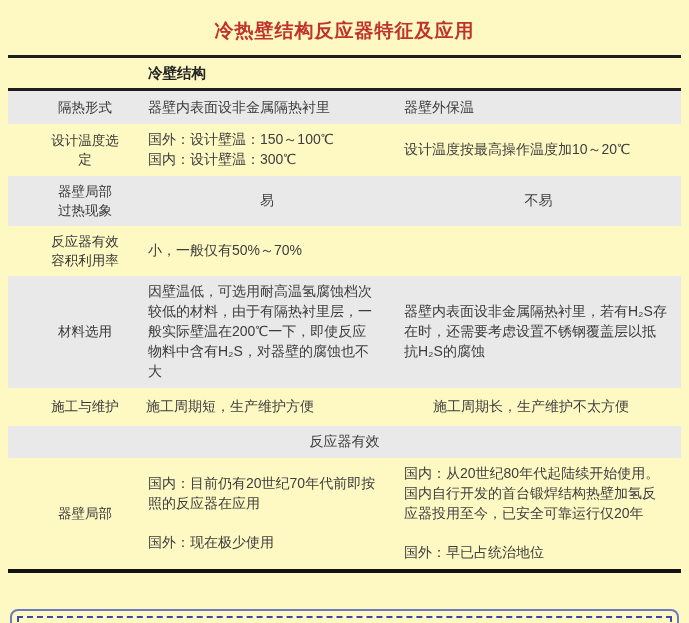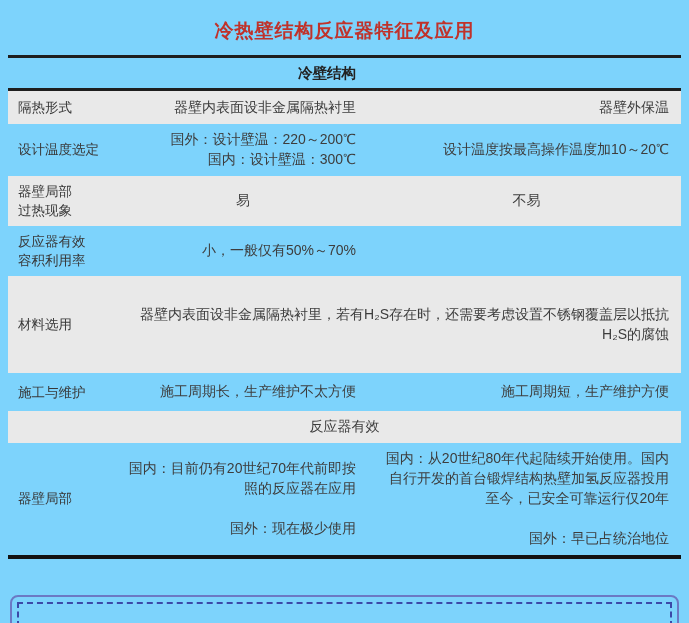--- a/index.html
+++ b/index.html
@@ -1,19 +1,19 @@
 <!DOCTYPE html>
 <html style="--title-red: #c0322a; --banner-blue: #3544a4; --row-shade: #e9e9e9;"><head>
 <meta charset="utf-8">
 <style>
   html,body { margin:0; padding:0; background:#ffffff; }
   .page {
     position:relative;
     width:689px; height:623px;
-    background:#7dd3fc;
+    background:#fef9c3;
     font-family:"Liberation Sans", sans-serif;
     color:#3d3d3d;
     overflow:hidden;
   }
   .title {
     margin:18px 0 11px 0;
     text-align:center;
     font-size:19px;
     font-weight:bold;
     letter-spacing:1px;
@@ -23,37 +23,37 @@
     margin:0 8px;
     border-top:3px solid #1e1e1e;
     border-bottom:4px solid #121212;
   }
   .thead {
     display:flex;
     align-items:center;
     min-height:30px;
     border-bottom:3px solid #1e1e1e;
   }
-  .thead .cell { font-weight:bold; color:#222; text-align:right; padding:4px 0; font-size:14.5px; }
+  .thead .cell { font-weight:bold; color:#222; text-align:left; padding:4px 0; font-size:14.5px; }
   .row { display:flex; align-items:center; }
   .row.shaded { background:var(--row-shade, #e9e9e9); }
   .cell {
     font-size:14px;
     line-height:1.42;
     white-space:pre-line;
     box-sizing:border-box;
     padding:6px 8px;
-    text-align:right;
   }
   .cell.label {
     flex:0 0 106px; width:106px;
-    text-align:left;
+    text-align:center;
     font-size:13.5px;
     color:#383838;
-    padding:6px 10px;
+    padding:6px 18px;
+    margin-left:24px;
   }
   .cell.cold { flex:0 0 258px; width:258px; padding-left:10px; padding-right:16px; }
   .cell.hot  { flex:1; padding-left:8px; padding-right:12px; }
   .row.center .cell.cold, .row.center .cell.hot { text-align:center; padding-left:0; padding-right:0; }
   .r0{min-height:33px} .r1{min-height:48px} .r2{min-height:34px} .r3{min-height:40px}
   .r4{min-height:97px} .r5{min-height:38px} .r6{min-height:32px} .r7{min-height:94px}
   .banner {
     margin:36px 10px 0 10px;
     border:2px solid #6b79c4;
     border-radius:8px;
@@ -81,47 +81,48 @@
     </div>
 
     <div class="row shaded r0">
       <div class="cell label">隔热形式</div>
       <div class="cell cold">器壁内表面设非金属隔热衬里</div>
       <div class="cell hot">器壁外保温</div>
     </div>
 
     <div class="row r1">
       <div class="cell label">设计温度选定</div>
-      <div class="cell cold">国外：设计壁温：220～200℃
+      <div class="cell cold">国外：设计壁温：150～100℃
 国内：设计壁温：300℃</div>
       <div class="cell hot">设计温度按最高操作温度加10～20℃</div>
     </div>
 
     <div class="row shaded center r2">
       <div class="cell label">器壁局部
 过热现象</div>
       <div class="cell cold">易</div>
       <div class="cell hot">不易</div>
     </div>
 
     <div class="row r3">
       <div class="cell label">反应器有效
 容积利用率</div>
       <div class="cell cold">小，一般仅有50%～70%</div>
     </div>
 
     <div class="row shaded r4">
       <div class="cell label">材料选用</div>
+      <div class="cell cold">因壁温低，可选用耐高温氢腐蚀档次较低的材料，由于有隔热衬里层，一般实际壁温在200℃一下，即使反应物料中含有H₂S，对器壁的腐蚀也不大</div>
       <div class="cell hot">器壁内表面设非金属隔热衬里，若有H₂S存在时，还需要考虑设置不锈钢覆盖层以抵抗H₂S的腐蚀</div>
     </div>
 
     <div class="row r5">
       <div class="cell label">施工与维护</div>
+      <div class="cell hot">施工周期短，生产维护方便</div>
       <div class="cell cold">施工周期长，生产维护不太方便</div>
-      <div class="cell hot">施工周期短，生产维护方便</div>
     </div>
 
     <div class="row shaded center r6">
       <div class="cell hot">反应器有效</div>
     </div>
 
     <div class="row r7">
       <div class="cell label">器壁局部</div>
       <div class="cell cold">国内：目前仍有20世纪70年代前即按照的反应器在应用
 

